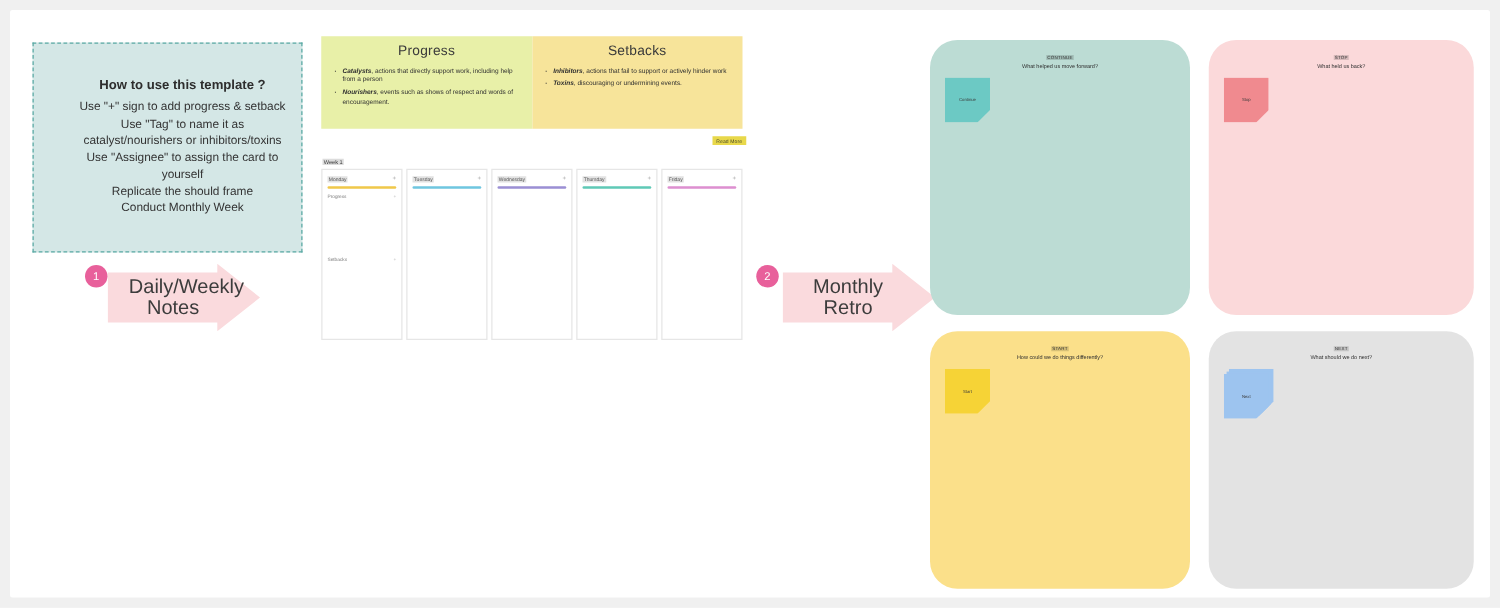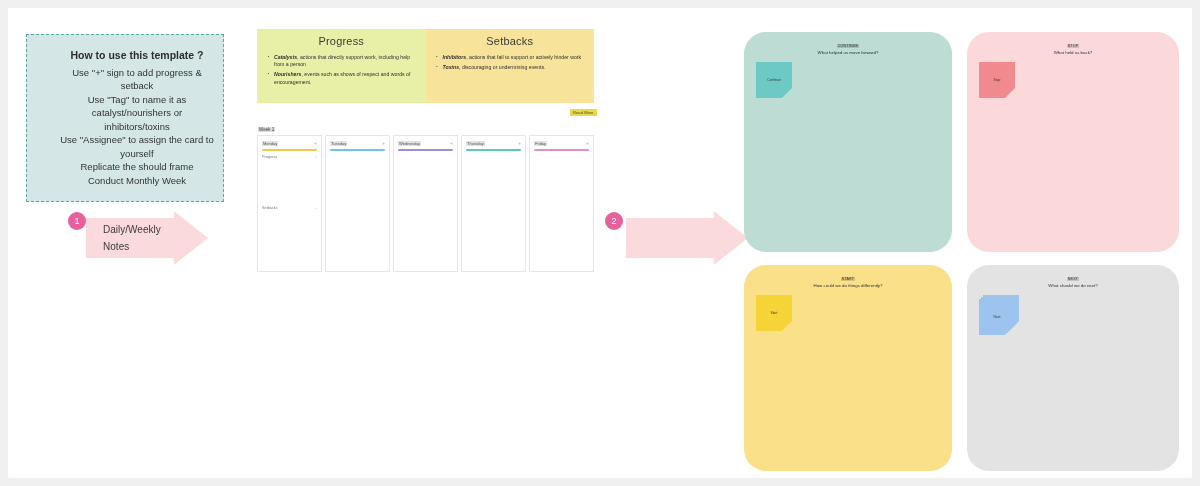--- a/index.html
+++ b/index.html
@@ -25,21 +25,21 @@
     height: 470px;
     background: #ffffff;
     border-radius: 2px;
   }
 
   
   #instructions {
     position: absolute;
     left: 18px;
     top: 26px;
-    width: 198px;
+    width: 216px;
     height: 168px;
     background: #d4e7e6;
     border: 1px dashed #5aa9a4;
     box-sizing: border-box;
     display: flex;
     flex-direction: column;
     align-items: center;
     justify-content: center;
     padding-left: 24px;
   }
@@ -175,21 +175,22 @@
     width: 100%; height: 100%;
     background: #fadadd;
     clip-path: polygon(0 13%, 72% 13%, 72% 0, 100% 50%, 72% 100%, 72% 87%, 0 87%);
   }
   .arrow-label {
     position: absolute;
     left: 14%;
     top: 50%;
     transform: translateY(-50%);
     width: 58%;
-    font-size: 10px;
+    text-align: center;
+    font-size: 16px;
     color: #3c3c3c;
     line-height: 17px;
     z-index: 2;
   }
   .arrow-badge {
     position: absolute;
     width: 18px;
     height: 18px;
     border-radius: 50%;
     background: #e8609b;
@@ -334,20 +335,21 @@
 
     <div class="arrow-wrap" id="arrow1">
       <div class="arrow-shape"></div>
       <div class="arrow-badge">1</div>
       <div class="arrow-label">Daily/Weekly Notes</div>
     </div>
 
     <div class="arrow-wrap" id="arrow2">
       <div class="arrow-shape"></div>
       <div class="arrow-badge">2</div>
+      <div class="arrow-label">Monthly Retro</div>
     </div>
 
     <div class="quad" id="quad-green">
       <div class="quad-title" style="top:12px"><span class="hl">CONTINUE</span></div>
       <div class="quad-sub" style="top:18px">What helped us move forward?</div>
       <div class="sticky" style="left:12px;top:30px;background:#6cc9c4">Continue</div>
     </div>
 
     <div class="quad" id="quad-pink">
       <div class="quad-title" style="top:12px"><span class="hl">STOP</span></div>

